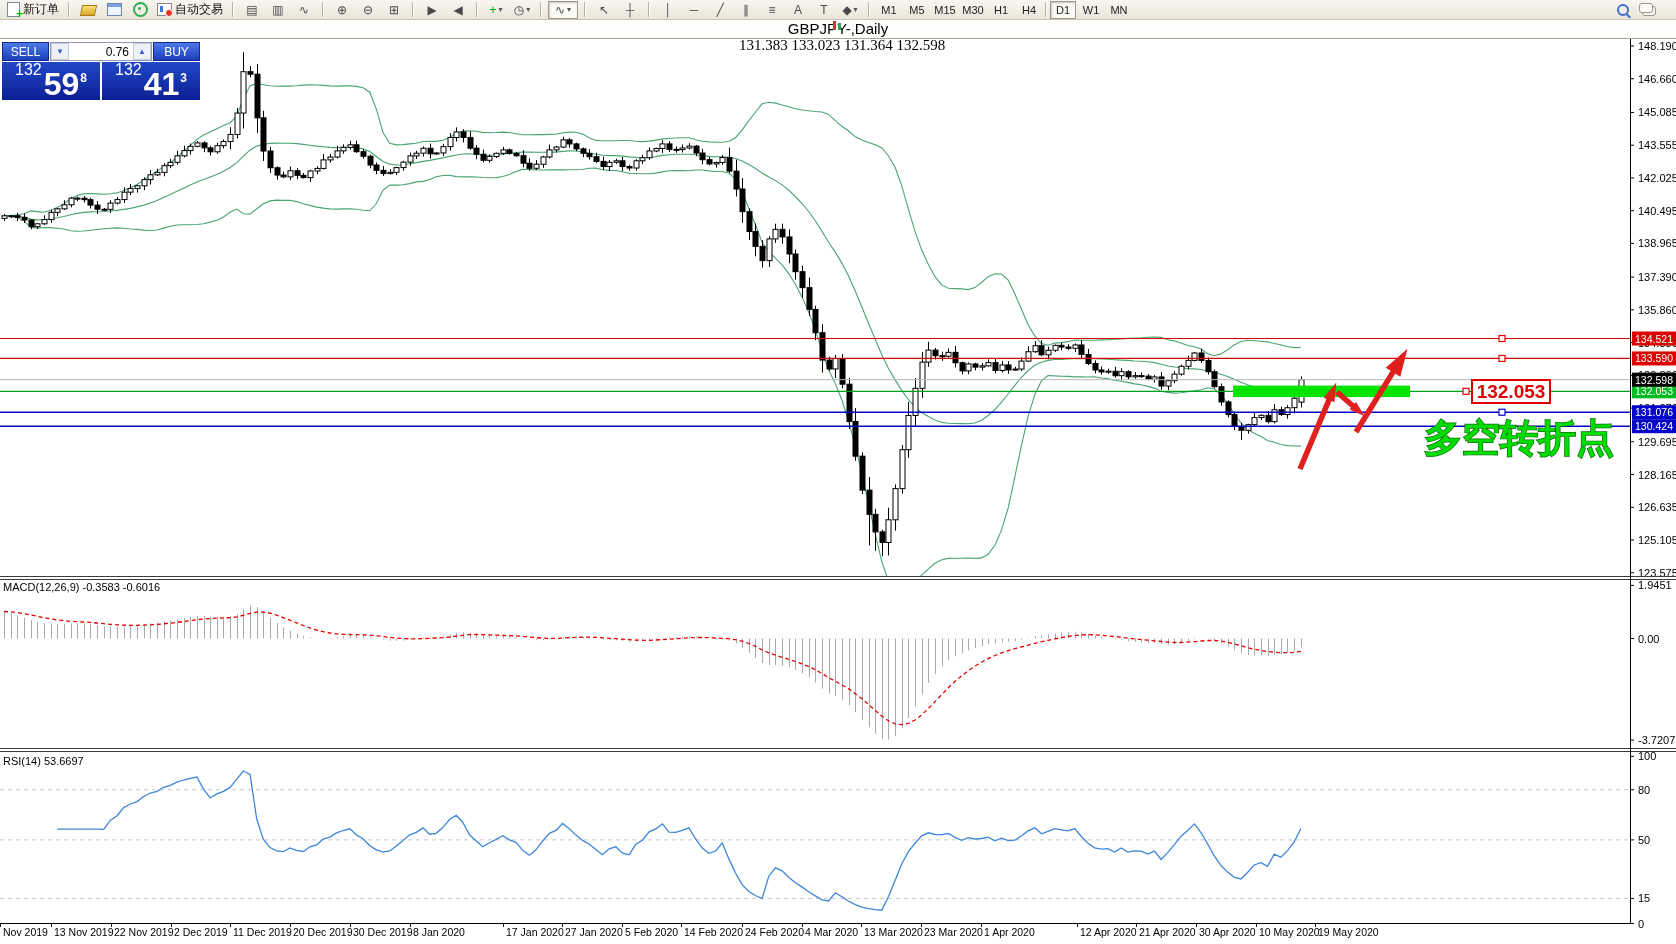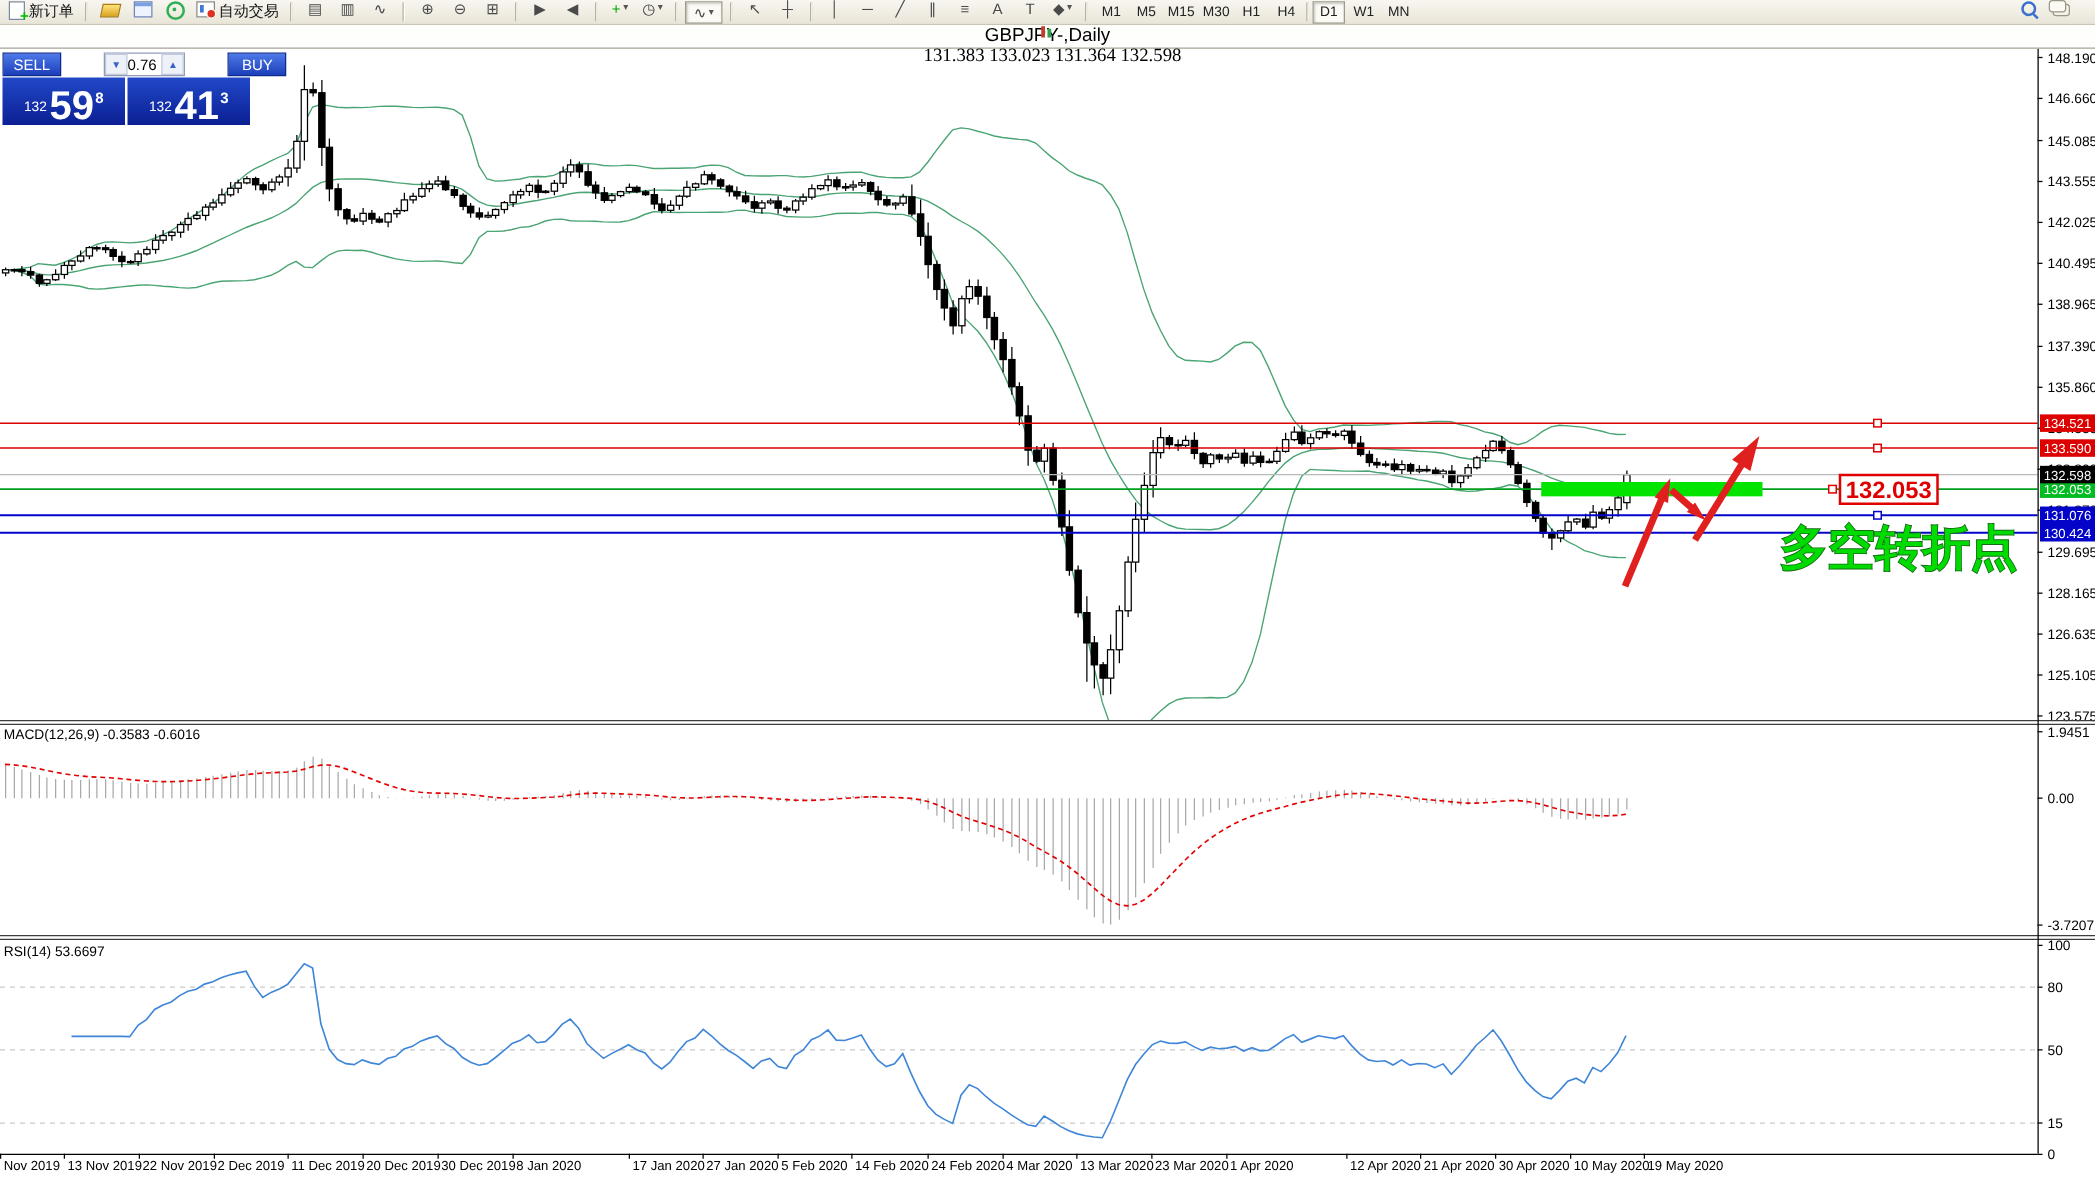--- a/index.html
+++ b/index.html
@@ -3,21 +3,21 @@
 <meta charset="utf-8">
 <style>
   html,body{margin:0;padding:0;background:#fff;font-family:"Liberation Sans",sans-serif;}
   #app{position:relative;width:1676px;height:944px;overflow:hidden;background:#fff;}
   
   .toolbar{position:absolute;left:0;top:0;width:1676px;height:19px;
     background:linear-gradient(#f8f6f0,#e9e5d8);border-bottom:1px solid #c9c4b4;
     display:flex;align-items:center;font-size:11px;color:#333;z-index:5;}
   .tgroup{display:flex;align-items:center;height:19px;padding:0 3px;}
   .tsep{width:1px;height:15px;background:#b5b1a2;border-right:1px solid #fff;margin:0 2px;}
-  .tbtn{display:inline-flex;justify-content:center;height:17px;min-width:18px;
+  .tbtn{display:inline-flex;align-items:center;justify-content:center;height:17px;min-width:18px;
     padding:0 2px;margin:0 1px;border:1px solid transparent;cursor:default;white-space:nowrap;}
   .tbtn .glyph{font-size:12px;line-height:12px;color:#4a4a4a;}
   .tbtn .cjk{margin-left:3px;font-size:12px;color:#111;}
   .dd{font-size:8px;color:#555;margin-left:2px;}
   .tf{min-width:24px;height:16px;display:inline-flex;align-items:center;justify-content:center;
     font-size:11px;color:#222;border:1px solid transparent;margin:0 1px;}
   .tf.active{background:#fbfaf5;border:1px solid #9d998a;box-shadow:inset 1px 1px 2px rgba(0,0,0,.22);}
   
   .ic{display:inline-block;position:relative;}
   .ic-page{width:11px;height:13px;background:#fff;border:1px solid #7d8aa0;}
@@ -37,30 +37,30 @@
   
   .chart-header{position:absolute;left:0;top:20px;width:1676px;height:18px;background:#fefefd;
     border-bottom:1px solid #a8a396;display:flex;align-items:center;font-size:15px;color:#000;z-index:4;flex-direction:column;}
   .mini-candles{display:inline-block;width:12px;height:11px;position:relative;margin:0 4px 0 3px;}
   .mini-candles i{position:absolute;width:3px;background:#2e9e4f;}
   .mini-candles i:first-child{left:1px;top:1px;height:9px;background:#c43b2f;}
   .mini-candles i:last-child{left:6px;top:3px;height:7px;}
   .hdr-ohlc{margin-left:8px;font-family:Liberation Serif, serif;}
   
   .trade{position:absolute;left:2px;top:42px;width:198px;z-index:6;font-family:"Liberation Sans",sans-serif;}
-  .trow1{display:flex;height:19px;gap:33px;}
+  .trow1{display:flex;height:19px;}
   .btn-sell,.btn-buy{flex:0 0 45px;color:#fff;font-size:12px;display:flex;align-items:center;justify-content:center;
     background:linear-gradient(#4d79e8,#1c3fba);border:1px solid #0d2a8f;}
   .vol{flex:1;display:flex;background:#fff;border:1px solid #8f9bb5;margin:0 1px;}
   .vol .spin{width:16px;display:flex;align-items:center;justify-content:center;background:#eef1f8;color:#3a62c8;font-size:8px;border:1px solid #c3cadd;}
   .vol .val{flex:1;display:flex;align-items:center;justify-content:flex-end;padding-right:4px;font-size:12px;color:#000;}
   .trow2{display:flex;height:38px;margin-top:1px;}
   .pbox{flex:1;background:linear-gradient(#2148c8,#0b1f93);color:#fff;display:flex;align-items:flex-end;justify-content:center;padding-bottom:3px;}
   .pbox + .pbox{margin-left:2px;}
-  .pbox .pre{font-size:11px;margin-right:2px;margin-bottom:5px;}
+  .pbox .pre{font-size:16px;margin-right:2px;margin-bottom:18px;}
   .pbox .big{font-size:32px;font-weight:bold;line-height:26px;}
   .pbox .sup{font-size:12px;font-weight:bold;margin-left:1px;margin-bottom:12px;}
   svg text{font-family:"Liberation Sans",sans-serif;}
 </style>
 </head>
 <body>
 <div id="app">
 
 <div class="toolbar" id="toolbar">
       <span class="tgroup">

